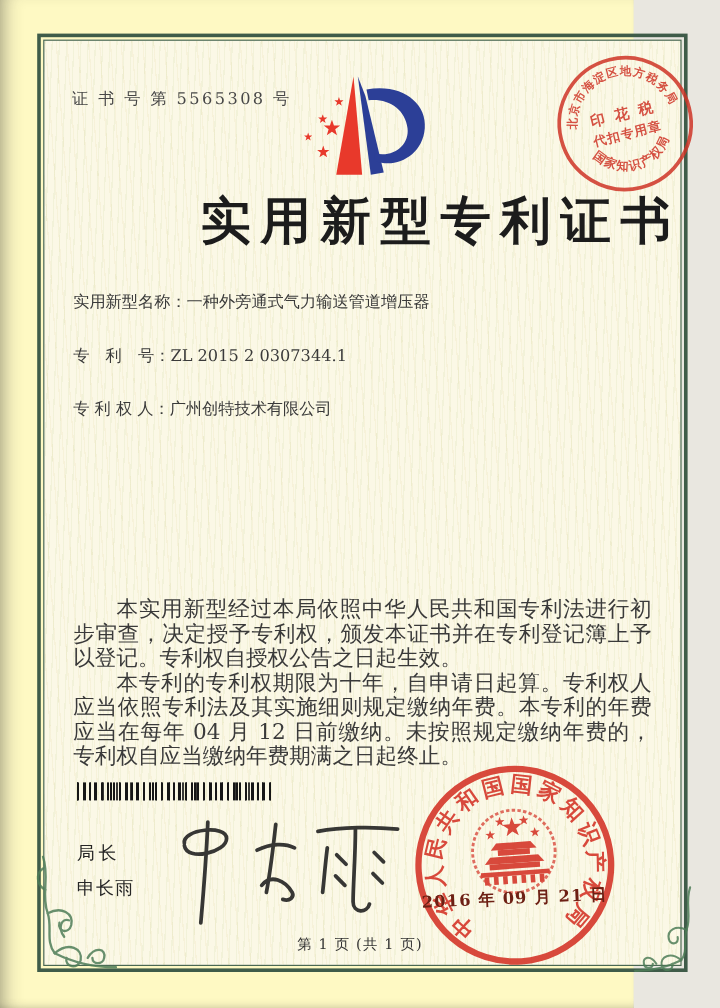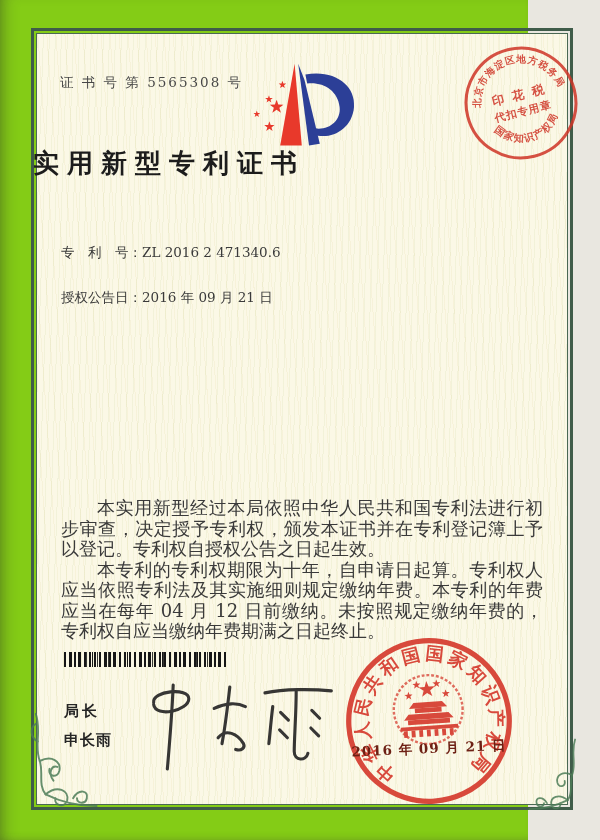--- a/index.html
+++ b/index.html
@@ -1,47 +1,47 @@
 <!DOCTYPE html>
 <html><head>
 <meta charset="utf-8">
 <style>
   html,body { margin:0; padding:0; }
   body {
     width:600px; height:840px; overflow:hidden;
     background:#e9e7e0;
     font-family:"DejaVu Serif","Liberation Serif",serif;
   }
-  .page { position:relative; width:528px; height:840px; background:#84cc16;
+  .page { position:relative; width:528px; height:840px; background:#fef9c3;
           box-shadow: inset 14px 0 16px -12px rgba(40,40,40,.45), inset 0 -6px 8px -6px rgba(60,60,60,.25); }
   .frame { position:absolute; left:31px; top:28px; width:536px; height:776px;
            border:3px solid #3f5c49; }
   .frame-inner { position:absolute; inset:2px; border:1px solid #4a6853;
     background:
       repeating-linear-gradient(92deg, rgba(164,186,98,.10) 0 1px, transparent 1px 6px),
       repeating-linear-gradient(86deg, rgba(196,170,70,.08) 0 1px, transparent 1px 9px),
       #fbf8e6; }
   .cert-no { position:absolute; left:60px; top:74px; font-size:13.5px; letter-spacing:2px; color:#474747; }
   .logo { position:absolute; left:237px; top:56px; }
   .tax-stamp { position:absolute; left:460px; top:42px; transform:rotate(-14deg); opacity:.85; }
-  .title { position:absolute; left:33px; top:146px; width:534px; text-align:left;
-           font-size:26px; font-weight:600; letter-spacing:8px; color:#1c1c1c; }
+  .title { position:absolute; left:33px; top:156px; width:534px; text-align:right;
+           font-size:42px; font-weight:600; letter-spacing:8px; color:#1c1c1c; }
   .fields { position:absolute; left:61px; top:240px; width:482px; }
   .field-row { font-size:13.5px; line-height:24px; margin-bottom:20.5px; color:#3a3a3a; white-space:nowrap; }
   .paras { position:absolute; left:61px; top:498px; width:482px; }
   .paras p { margin:0; font-size:18px; line-height:20.5px; text-align:justify;
              text-indent:2em; color:#3a3a3a; }
   .barcode { position:absolute; left:64px; top:652px; width:162px; height:15px;
     background-image:
       repeating-linear-gradient(90deg,#161616 0 2px,transparent 2px 5px),
       repeating-linear-gradient(90deg,#161616 0 1px,transparent 1px 7px),
       repeating-linear-gradient(90deg,rgba(22,22,22,.85) 0 1px,transparent 1px 11px); }
-  .director-label { position:absolute; left:64px; top:702px; font-size:15px; font-weight:bold;
+  .director-label { position:absolute; left:64px; top:702px; font-size:15px; font-weight:normal;
                     letter-spacing:3px; color:#262626; }
-  .director-name  { position:absolute; left:64px; top:731px; font-size:15px; font-weight:bold;
+  .director-name  { position:absolute; left:64px; top:731px; font-size:15px; font-weight:normal;
                     letter-spacing:1px; color:#262626; }
   .signature { position:absolute; left:140px; top:678px; }
   .seal { position:absolute; left:343px; top:635px; opacity:.9; transform:rotate(-4deg); }
   .seal-date { position:absolute; left:345px; top:740px; width:168px; text-align:center;
                font-size:13.5px; font-weight:bold; color:#6d2014; letter-spacing:1px;
                transform:rotate(-2.5deg); }
   .footer { position:absolute; left:33px; top:779px; width:534px; text-align:center;
             font-size:12px; color:#333; letter-spacing:1px; }
   .orn-bl { position:absolute; left:27px; top:712px; }
   .orn-br { position:absolute; left:507px; top:738px; transform:scaleX(-1); }
@@ -85,22 +85,23 @@
     <text font-size="10" letter-spacing="1" fill="#cf3527" font-weight="bold">
       <textPath href="#taxBottom" startOffset="21">国家知识产权局</textPath>
     </text>
     <text x="60" y="56" text-anchor="middle" font-size="12" letter-spacing="2" fill="#cf3527" font-weight="bold">印 花 税</text>
     <text x="60" y="72" text-anchor="middle" font-size="10.5" letter-spacing="1" fill="#cf3527" font-weight="bold">代扣专用章</text>
   </svg>
 
   <div class="title">实用新型专利证书</div>
 
   <div class="fields">
-    <div class="field-row"><span>专　利　号：</span><span>ZL 2016 2 471340.6</span></div>
-    <div class="field-row"><span>授权公告日：</span><span>2016 年 09 月 21 日</span></div>
+    <div class="field-row"><span>实用新型名称：</span><span>一种外旁通式气力输送管道增压器</span></div>
+    <div class="field-row"><span>专　利　号：</span><span>ZL 2015 2 0307344.1</span></div>
+    <div class="field-row"><span>专 利 权 人：</span><span>广州创特技术有限公司</span></div>
   </div>
 
   <div class="paras">
     <p>本实用新型经过本局依照中华人民共和国专利法进行初步审查，决定授予专利权，颁发本证书并在专利登记簿上予以登记。专利权自授权公告之日起生效。</p>
     <p>本专利的专利权期限为十年，自申请日起算。专利权人应当依照专利法及其实施细则规定缴纳年费。本专利的年费应当在每年 04 月 12 日前缴纳。未按照规定缴纳年费的，专利权自应当缴纳年费期满之日起终止。</p>
   </div>
 
   <div class="barcode"></div>
 
   <div class="director-label">局长</div>
@@ -146,20 +147,21 @@
         <rect x="87" y="99" width="4" height="7"></rect>
       <rect x="95" y="99" width="4" height="7"></rect>
         <rect x="103" y="99" width="4" height="7"></rect>
       <rect x="111" y="99" width="4" height="7"></rect>
     </g>
     <circle cx="90" cy="78" r="36" fill="none" stroke="#d5372a" stroke-width="2.5" stroke-dasharray="3 2" opacity=".8"></circle>
   </svg>
 
   <div class="seal-date">2016 年 09 月 21 日</div>
 
+  <div class="footer">第 1 页 (共 1 页)</div>
 
   <svg class="orn-bl" width="100" height="98" viewBox="0 0 100 100">
     <g fill="none" stroke="#4e7d58" stroke-width="2" opacity=".85" stroke-linecap="round">
       <path d="M8,2 C14,20 6,34 12,50 C16,62 10,74 18,84"></path>
       <path d="M18,84 C30,74 42,80 40,90 C38,98 26,96 28,88"></path>
       <path d="M12,50 C24,44 34,50 32,60 C30,68 20,66 22,58"></path>
       <path d="M18,84 C34,92 52,96 70,96"></path>
       <path d="M46,88 C52,78 62,80 60,88 C59,94 50,94 50,88"></path>
       <path d="M10,30 C2,26 2,16 8,12"></path>
       <path d="M26,70 C20,62 24,54 30,56"></path>

